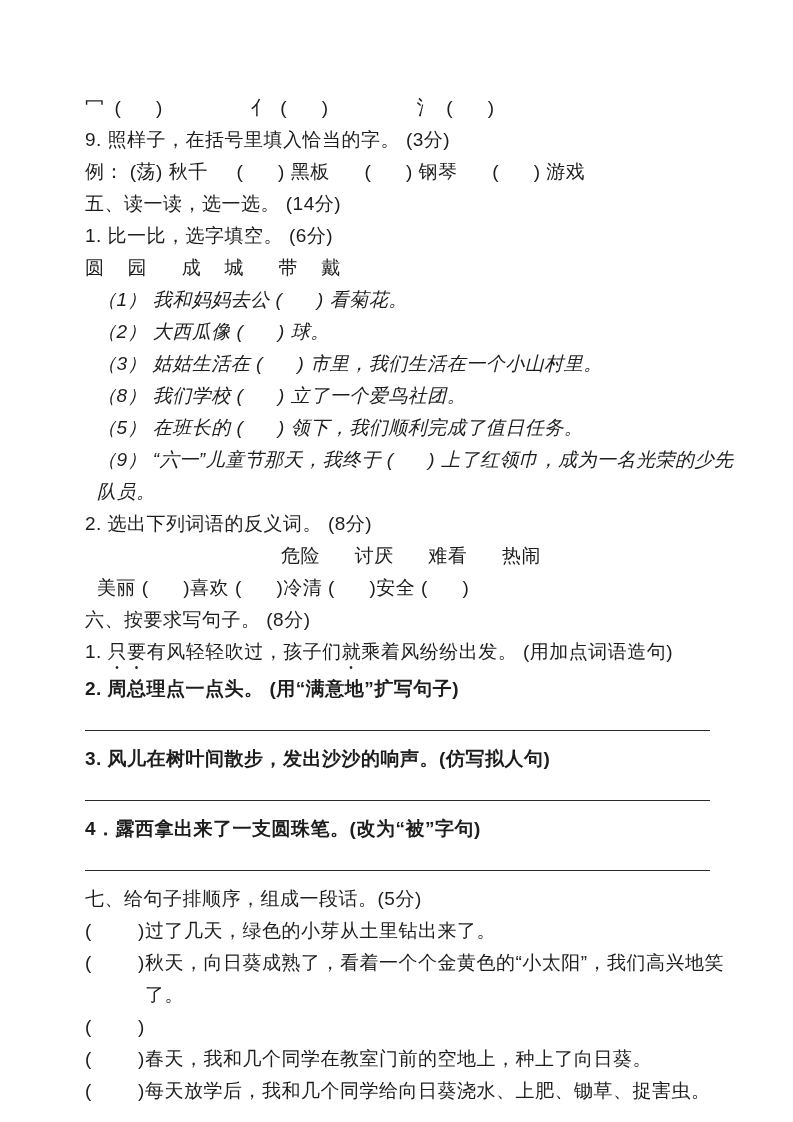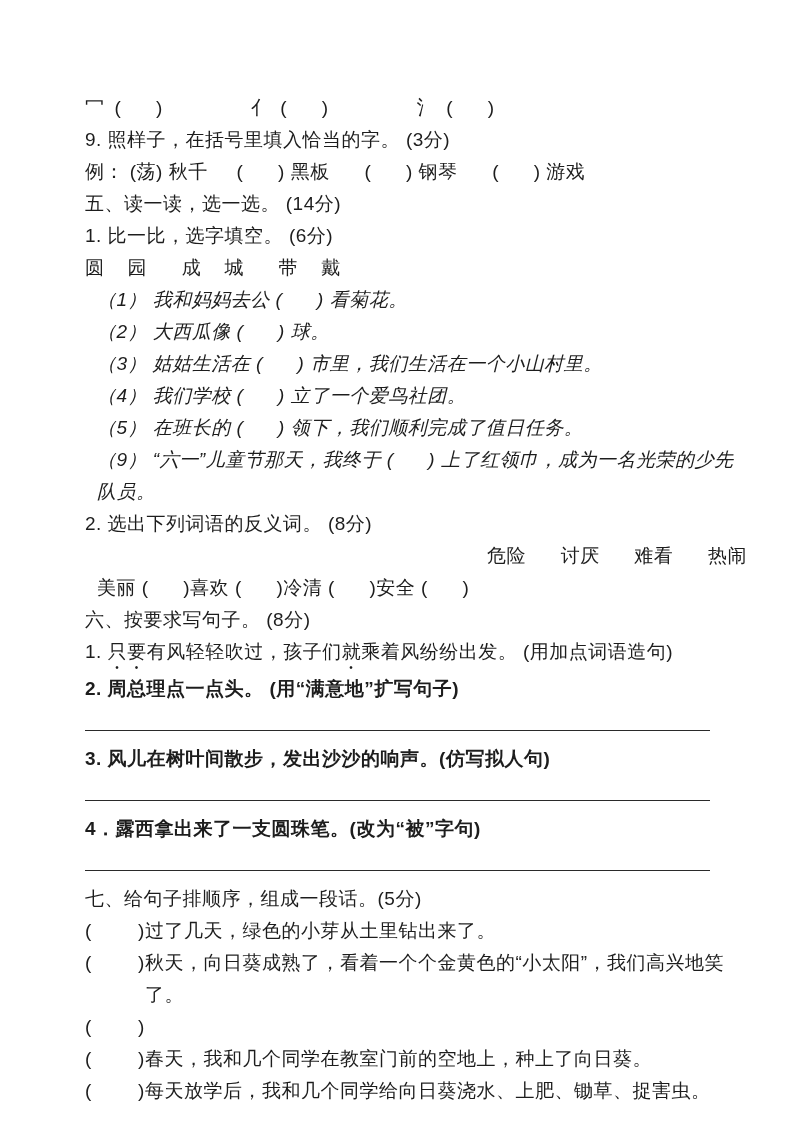--- a/index.html
+++ b/index.html
@@ -17,21 +17,21 @@
   .line {
     font-size: 19px;
     line-height: 32px;
     min-height: 32px;
     white-space: pre-wrap;
     letter-spacing: 0.5px;
   }
   .radicals-row { display: flex; gap: 88px; }
   .radicals-row .rad-group { display: inline-flex; gap: 10px; }
   .indent1 { padding-left: 12px; font-style: italic; }
-  .word-bank { padding-left: 196px; text-align: right; }
+  .word-bank { padding-left: 196px; }
   .antonym-row { display: flex; padding-left: 12px; }
   .emph {
     -webkit-text-emphasis: filled dot;
     -webkit-text-emphasis-position: under;
     text-emphasis: filled dot;
     text-emphasis-position: under left;
   }
   .blank-ul {
     display: inline-block;
     border-bottom: 1.6px solid #222;
@@ -72,21 +72,21 @@
 
   <div class="line">9. 照样子，在括号里填入恰当的字。 (3分)</div>
   <div class="line">例： (荡) 秋千     (      ) 黑板      (      ) 钢琴      (      ) 游戏</div>
 
   <div class="line">五、读一读，选一选。 (14分)</div>
   <div class="line">1. 比一比，选字填空。 (6分)</div>
   <div class="line">圆    园      成    城      带    戴</div>
   <div class="line indent1">（1） 我和妈妈去公 (      ) 看菊花。</div>
   <div class="line indent1">（2） 大西瓜像 (      ) 球。</div>
   <div class="line indent1">（3） 姑姑生活在 (      ) 市里，我们生活在一个小山村里。</div>
-  <div class="line indent1">（4） 我们学校 (      ) 立了一个爱鸟社团。</div>
+  <div class="line indent1">（8） 我们学校 (      ) 立了一个爱鸟社团。</div>
   <div class="line indent1">（5） 在班长的 (      ) 领下，我们顺利完成了值日任务。</div>
   <div class="line indent1">（9） “六一”儿童节那天，我终于 (      ) 上了红领巾，成为一名光荣的少先队员。</div>
   <div class="line">2. 选出下列词语的反义词。 (8分)</div>
   <div class="line word-bank">危险      讨厌      难看      热闹</div>
   <div class="line antonym-row">
     <span>美丽 (      )</span>
     <span>喜欢 (      )</span>
     <span>冷清 (      )</span>
     <span>安全 (      )</span>
   </div>

